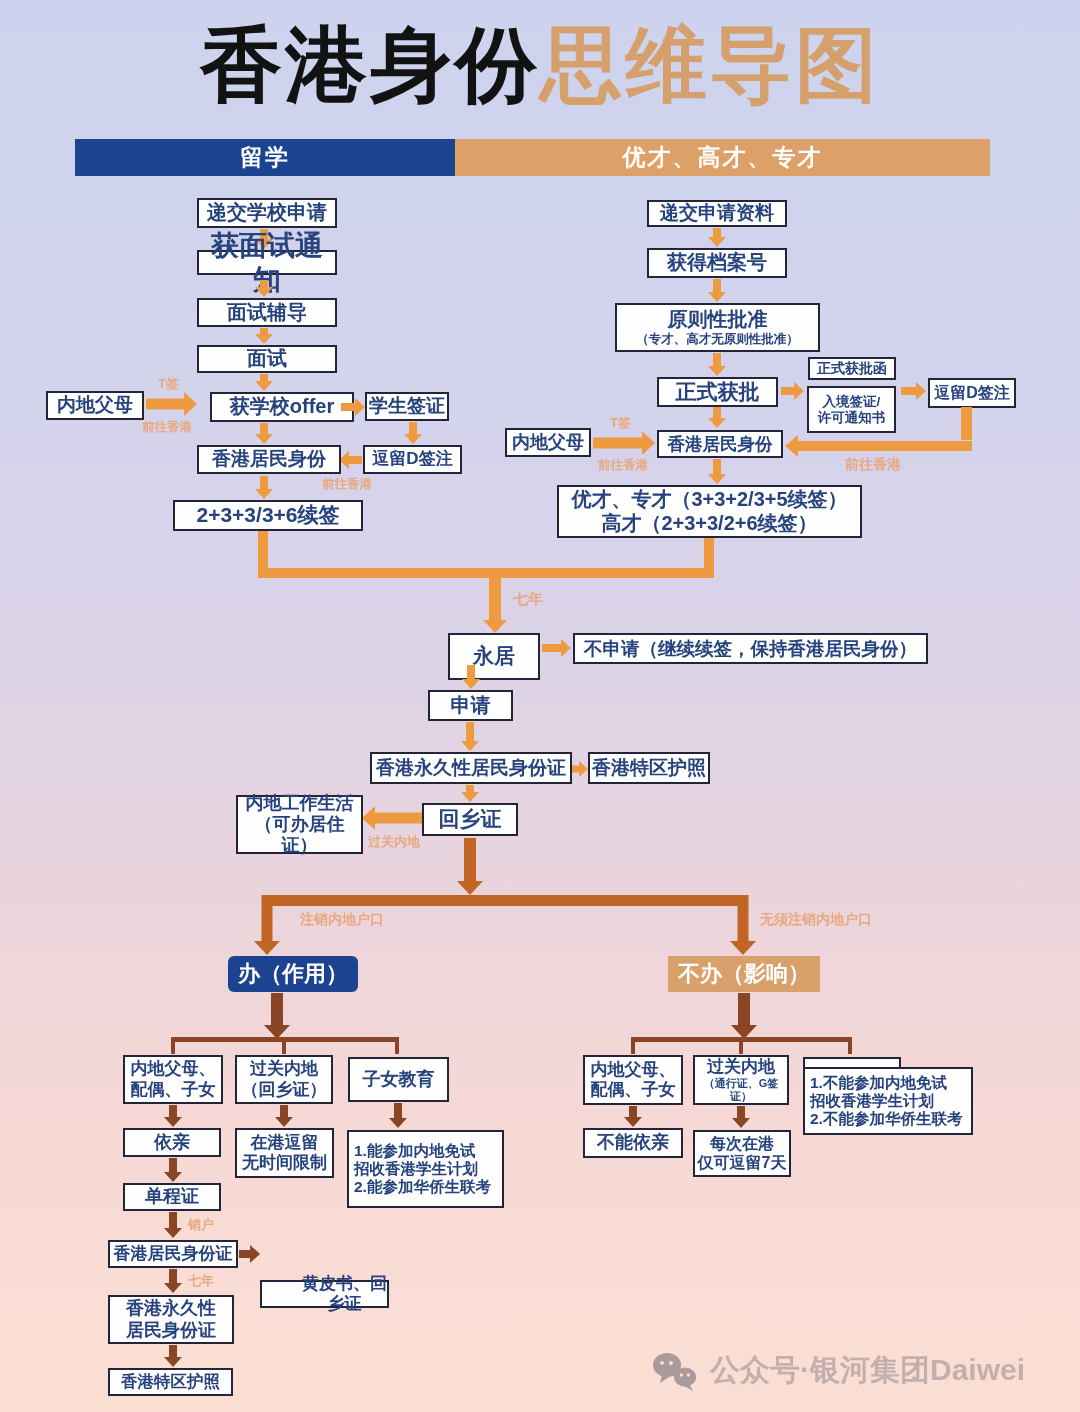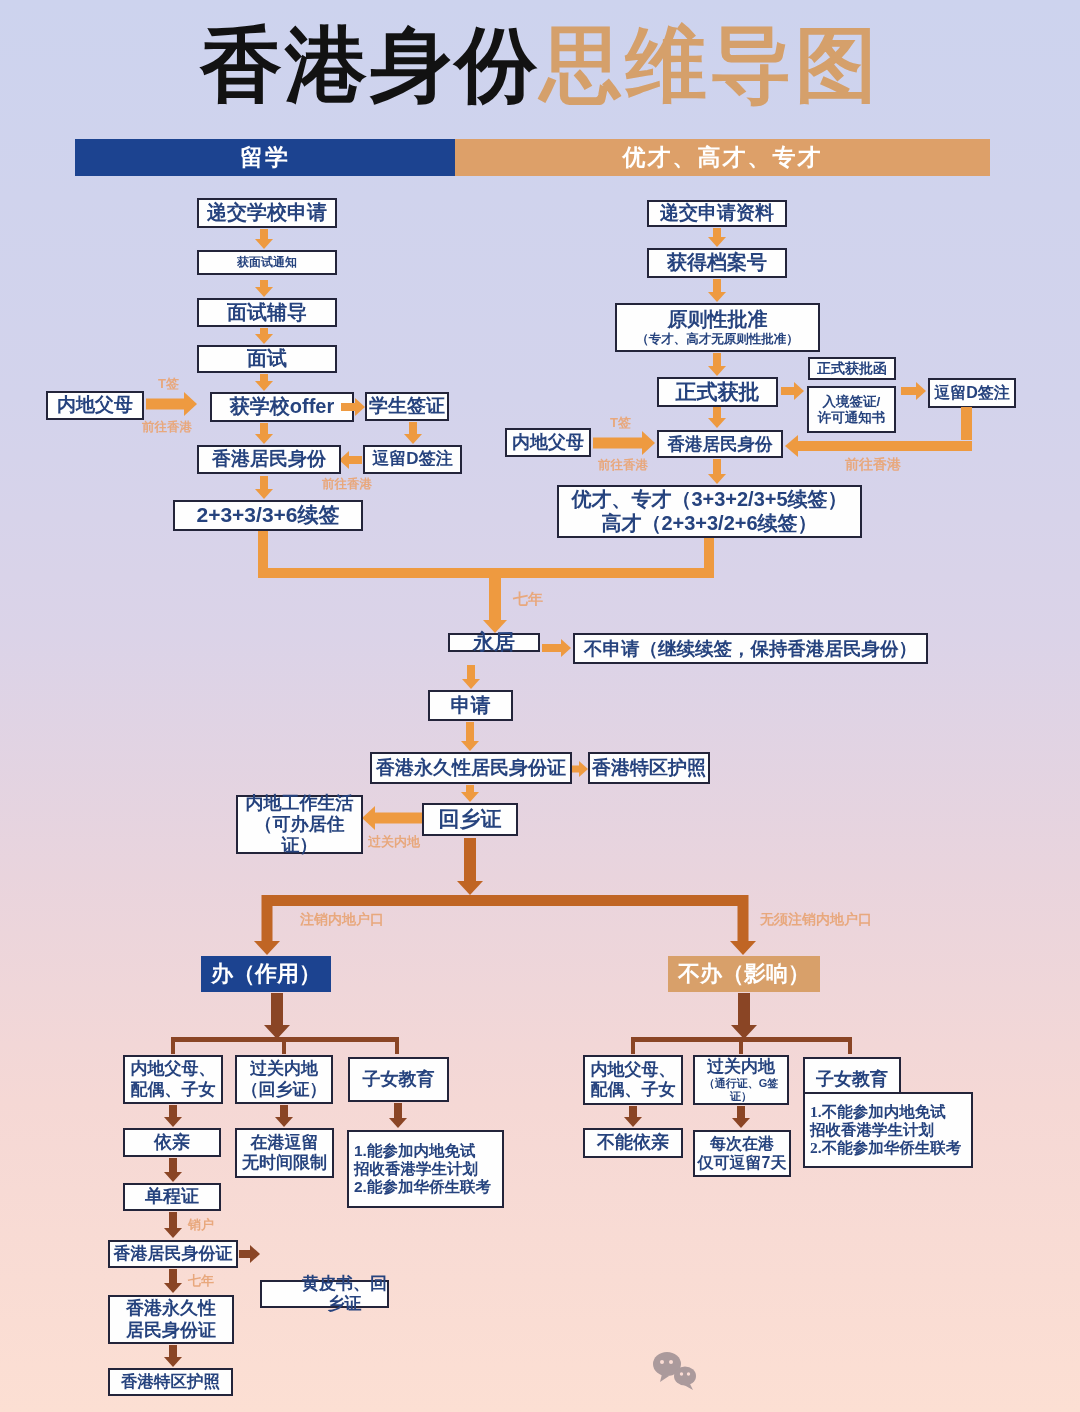--- a/index.html
+++ b/index.html
@@ -49,21 +49,21 @@
 
 <div class="canvas">
 
   <div class="title"><span class="t1">香港身份</span><span class="t2">思维导图</span></div>
 
   <div class="hdr" style="left:75px;width:380px;background:var(--header_blue,#1c4390);">留学</div>
   <div class="hdr" style="left:455px;width:535px;background:var(--header_tan,#dda069);">优才、高才、专才</div>
 
   <div class="box" style="left:197px;top:198px;width:140px;height:30px;font-size:20px;">递交学校申请</div>
   <div class="av" style="left:255px;top:229px;width:18px;height:20px;"></div>
-  <div class="box" style="left:197px;top:250px;width:140px;height:25px;font-size:12px;">获面试通知</div>
+  <div class="box" style="left:197px;top:250px;width:140px;height:25px;font-size:28px;">获面试通知</div>
   <div class="av" style="left:255px;top:280px;width:18px;height:17px;"></div>
   <div class="box" style="left:197px;top:298px;width:140px;height:29px;font-size:20px;">面试辅导</div>
   <div class="av" style="left:255px;top:328px;width:18px;height:16px;"></div>
   <div class="box" style="left:197px;top:345px;width:140px;height:28px;font-size:20px;">面试</div>
   <div class="av" style="left:255px;top:374px;width:18px;height:17px;"></div>
   <div class="box" style="left:46px;top:391px;width:98px;height:29px;font-size:19px;">内地父母</div>
   <div class="ar" style="left:146px;top:392px;width:51px;height:24px;--sw:11px;--hw:12px;--hh:13px;"></div>
   <div class="lbl" style="left:158px;top:375px;">T签</div>
   <div class="lbl" style="left:142px;top:419px;font-size:12.5px;">前往香港</div>
   <div class="box" style="left:197px;top:392px;width:144px;height:30px;font-size:20px;margin-left:13px;">获学校offer</div>
@@ -108,21 +108,21 @@
     <span>优才、专才（3+3+2/3+5续签）</span>
     <span>高才（2+3+3/2+6续签）</span>
   </div>
 
   <div class="bar" style="left:258px;top:531px;width:10px;height:39px;"></div>
   <div class="bar" style="left:258px;top:568px;width:456px;height:10px;"></div>
   <div class="bar" style="left:704px;top:538px;width:10px;height:32px;"></div>
   <div class="av" style="left:482px;top:578px;width:26px;height:55px;--sw:12px;--hw:12px;--hh:13px;"></div>
   <div class="lbl" style="left:513px;top:590px;font-size:15px;">七年</div>
 
-  <div class="box" style="left:448px;top:633px;width:92px;height:19px;font-size:21px;">永居</div>
+  <div class="box" style="left:448px;top:633px;width:92px;height:47px;font-size:21px;">永居</div>
   <div class="ar" style="left:542px;top:639px;width:29px;height:18px;"></div>
   <div class="box" style="left:573px;top:633px;width:355px;height:31px;font-size:18.5px;">不申请（继续续签，保持香港居民身份）</div>
   <div class="av" style="left:462px;top:665px;width:18px;height:24px;"></div>
   <div class="box" style="left:428px;top:690px;width:85px;height:31px;font-size:20px;">申请</div>
   <div class="av" style="left:461px;top:722px;width:18px;height:29px;"></div>
   <div class="box" style="left:370px;top:752px;width:202px;height:32px;font-size:19px;">香港永久性居民身份证</div>
   <div class="ar" style="left:572px;top:760px;width:16px;height:17px;--sw:7px;--hw:8px;--hh:9px;"></div>
   <div class="box" style="left:588px;top:752px;width:122px;height:32px;font-size:19px;">香港特区护照</div>
   <div class="av" style="left:461px;top:785px;width:18px;height:17px;"></div>
   <div class="box" style="left:422px;top:803px;width:96px;height:33px;font-size:21px;">回乡证</div>
@@ -131,21 +131,21 @@
   <div class="box" style="left:236px;top:795px;width:127px;height:59px;font-size:18px;">内地工作生活
 （可办居住证）</div>
 
   <div class="av" style="left:457px;top:838px;width:26px;height:57px;--sw:12px;--hw:13px;--hh:14px;--c:var(--arrow_mid,#c06524);"></div>
   <div class="bar" style="left:262px;top:895px;width:486px;height:11px;--c:1;background:var(--arrow_mid,#c06524);"></div>
   <div class="av" style="left:254px;top:895px;width:26px;height:60px;--sw:11px;--hw:13px;--hh:14px;--c:var(--arrow_mid,#c06524);"></div>
   <div class="lbl" style="left:300px;top:911px;font-size:14px;">注销内地户口</div>
   <div class="av" style="left:730px;top:895px;width:26px;height:60px;--sw:11px;--hw:13px;--hh:14px;--c:var(--arrow_mid,#c06524);"></div>
   <div class="lbl" style="left:760px;top:911px;font-size:14px;">无须注销内地户口</div>
 
-  <div class="box fill" style="left:201px;top:956px;width:130px;height:36px;font-size:22px;background:var(--do_bg,#1c4390);">办（作用）</div>
+  <div class="box fill" style="left:228px;top:956px;width:130px;height:36px;font-size:22px;background:var(--do_bg,#1c4390);border-radius:6px;">办（作用）</div>
   <div class="box fill" style="left:668px;top:956px;width:152px;height:36px;font-size:22px;background:var(--dont_bg,#d8a06a);">不办（影响）</div>
 
   <div class="av" style="left:264px;top:993px;width:26px;height:46px;--sw:12px;--hw:13px;--hh:14px;--c:var(--arrow_dark,#8a4525);"></div>
   <div class="av" style="left:731px;top:993px;width:26px;height:46px;--sw:12px;--hw:13px;--hh:14px;--c:var(--arrow_dark,#8a4525);"></div>
 
   <div class="bar dark" style="left:171px;top:1037px;width:228px;height:5px;"></div>
   <div class="bar dark" style="left:171px;top:1037px;width:4px;height:17px;"></div>
   <div class="bar dark" style="left:282px;top:1037px;width:4px;height:17px;"></div>
   <div class="bar dark" style="left:395px;top:1037px;width:4px;height:17px;"></div>
 
@@ -188,32 +188,33 @@
     <span style="font-size:17px;">过关内地</span>
     <span class="sub" style="font-size:11px;">（通行证、G签证）</span>
   </div>
   <div class="box" style="left:803px;top:1057px;width:98px;height:45px;font-size:18px;">子女教育</div>
   <div class="av" style="left:624px;top:1106px;width:18px;height:21px;--sw:8px;--hw:9px;--hh:10px;--c:var(--arrow_dark,#8a4525);"></div>
   <div class="av" style="left:732px;top:1106px;width:18px;height:22px;--sw:8px;--hw:9px;--hh:10px;--c:var(--arrow_dark,#8a4525);"></div>
   <div class="av" style="left:843px;top:1103px;width:18px;height:24px;--sw:8px;--hw:9px;--hh:10px;--c:var(--arrow_dark,#8a4525);"></div>
   <div class="box" style="left:583px;top:1128px;width:100px;height:30px;font-size:18px;">不能依亲</div>
   <div class="box" style="left:693px;top:1130px;width:98px;height:47px;font-size:16px;">每次在港
 仅可逗留7天</div>
-  <div class="box leftalign" style="left:803px;top:1092px;width:170px;height:76px;font-size:15.5px;font-family:Liberation Serif, serif;">1.不能参加内地免试
+  <div class="box leftalign" style="left:803px;top:1067px;width:170px;height:68px;font-size:15.5px;">1.不能参加内地免试
 招收香港学生计划
 2.不能参加华侨生联考</div>
 
   <div class="wm">
     <span style="display:inline-flex;">
       <svg width="48" height="40" viewBox="0 0 48 40">
         <ellipse cx="15" cy="14" rx="14" ry="12" fill="#ab9a9c"></ellipse>
         <path d="M10 24 L8 32 L17 26 Z" fill="#ab9a9c"></path>
         <circle cx="10" cy="12" r="2" fill="#fbdcd4"></circle>
         <circle cx="19" cy="12" r="2" fill="#fbdcd4"></circle>
         <ellipse cx="33" cy="26" rx="11" ry="9.5" fill="#ab9a9c"></ellipse>
         <path d="M38 34 L41 40 L32 35 Z" fill="#ab9a9c"></path>
         <circle cx="29.5" cy="24" r="1.7" fill="#fbdcd4"></circle>
         <circle cx="36.5" cy="24" r="1.7" fill="#fbdcd4"></circle>
       </svg>
     </span>
+    <span>公众号·银河集团Daiwei</span>
   </div>
 
 </div>
 
 </body></html>

